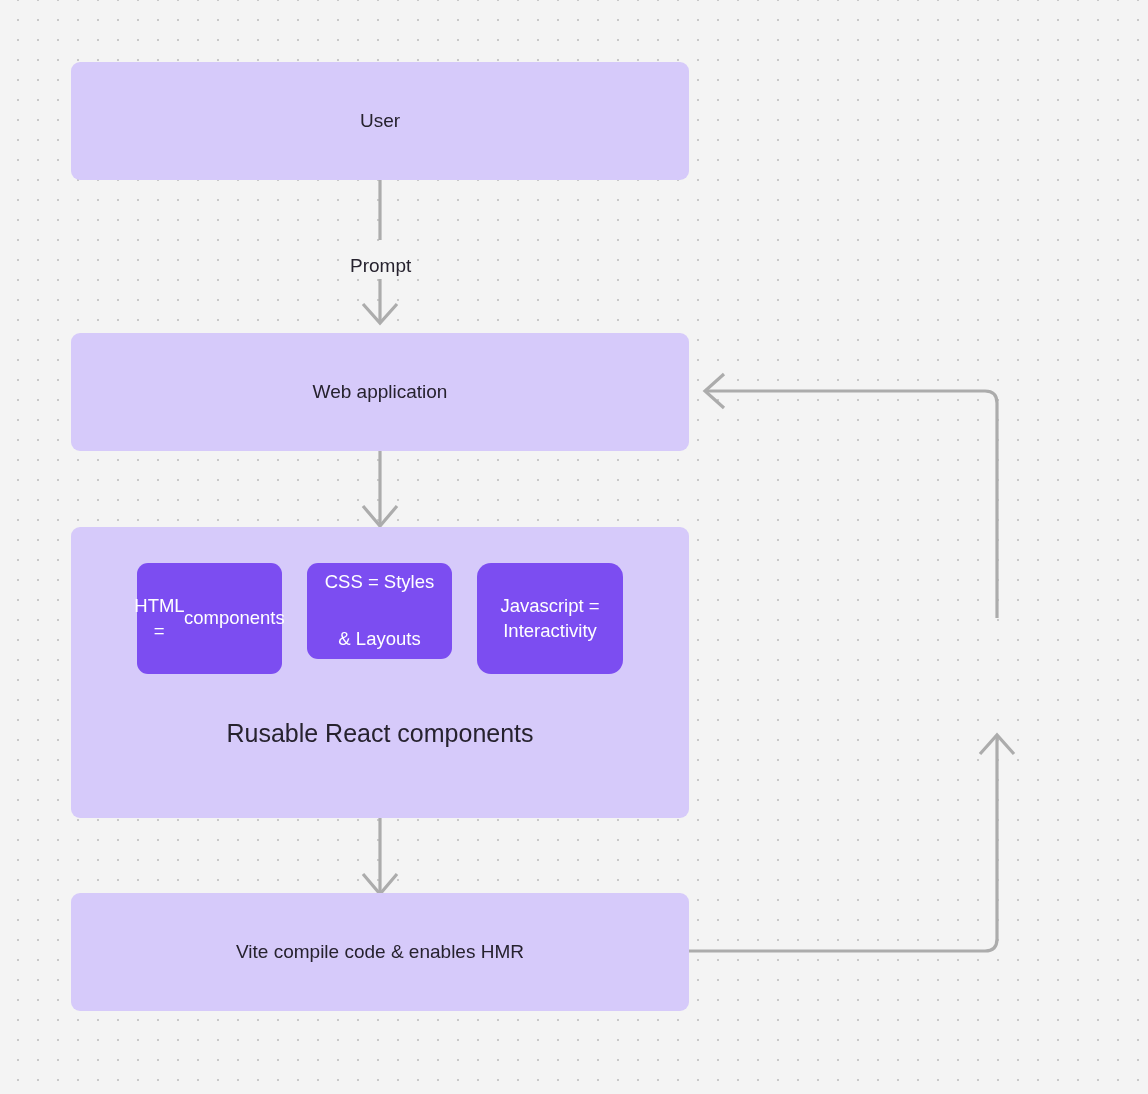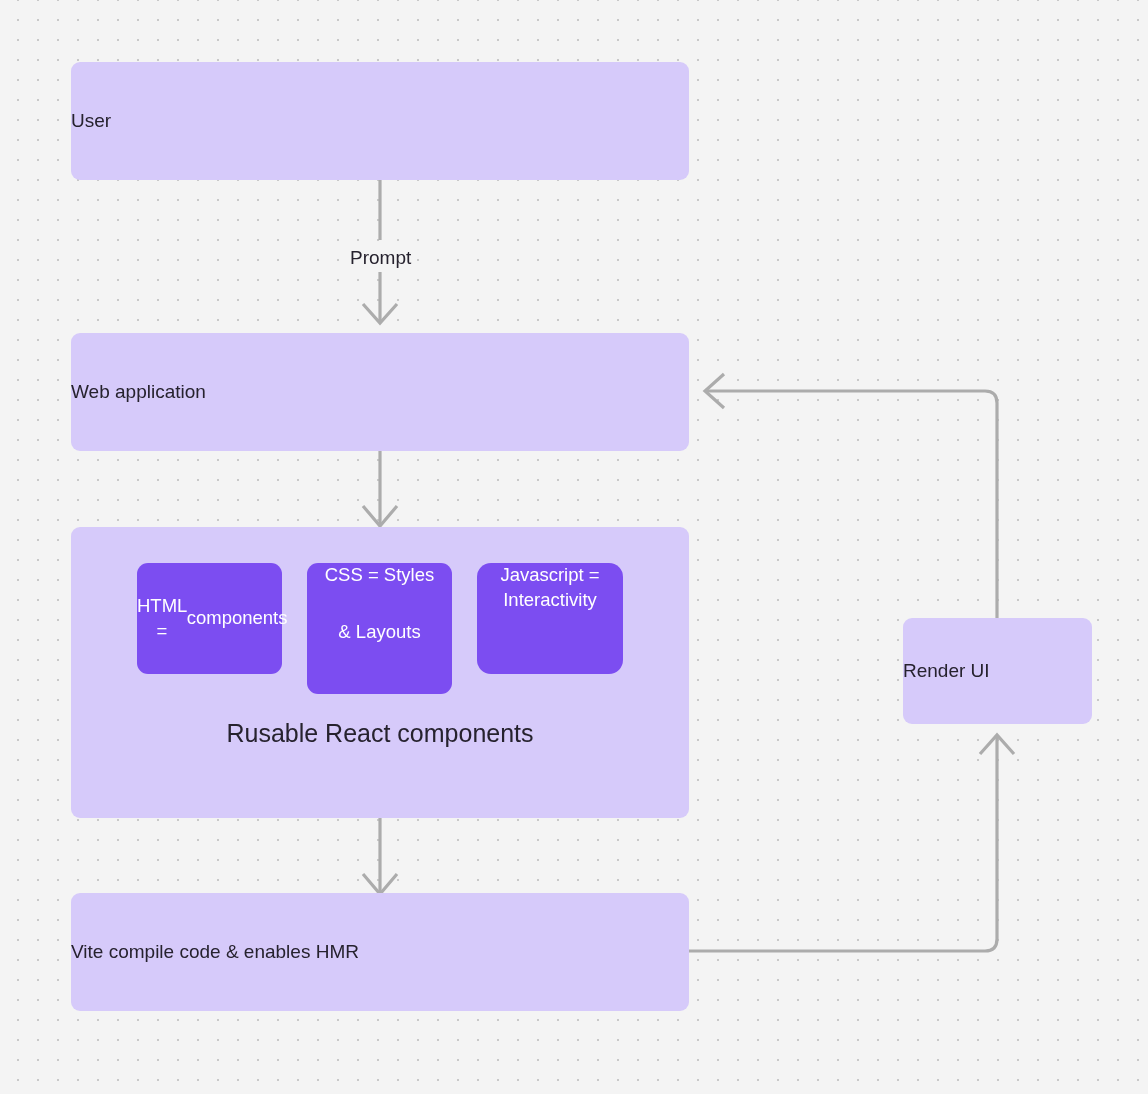--- a/index.html
+++ b/index.html
@@ -18,21 +18,21 @@
     overflow: hidden;
     font-family: "Liberation Sans", sans-serif;
   }
   .node {
     position: absolute;
     box-sizing: border-box;
     background: #d6cafa;
     border-radius: 9px;
     display: flex;
     align-items: center;
-    justify-content: flex-start;
+    justify-content: center;
     color: #26222e;
     font-size: 19px;
     line-height: 1.35;
     text-align: center;
     z-index: 2;
   }
   .node.inner {
     background: #7c4df1;
     color: #ffffff;
     border-radius: 11px;
@@ -52,20 +52,21 @@
     white-space: nowrap;
   }
   .edge-label {
     position: absolute;
     color: #26222e;
     font-size: 19px;
     background: #f4f4f4;
     padding: 2px 6px;
     z-index: 4;
     white-space: nowrap;
+    margin-top: 8px;
   }
   svg.edges {
     position: absolute;
     left: 0;
     top: 0;
     width: 1148px;
     height: 1094px;
     z-index: 1;
     overflow: visible;
   }
@@ -129,35 +130,32 @@
     <span>Web application</span>
   </div>
 
   <div class="node container" style="left:71px; top:527px; width:618px; height:291px;"></div>
 
   <div class="node inner" style="left:137px; top:563px; width:145px; height:111px; flex-direction:row;">
     <span>HTML =</span>
     <span>components</span>
   </div>
 
-  <div class="node inner" style="left:307px; top:563px; width:145px; height:131px; flex-direction:column;gap:32px;">
+  <div class="node inner" style="left:307px; top:563px; width:145px; height:96px; flex-direction:column;gap:32px;">
     <span>CSS = Styles</span>
     <span>&amp; Layouts</span>
   </div>
 
   <div class="node inner" style="left:477px; top:563px; width:146px; height:111px; flex-direction:column;border-radius:14px;">
     <span>Javascript =</span>
     <span>Interactivity</span>
   </div>
 
   <div class="group-caption" style="left:71px; top:719px; width:618px;">
     <span>Rusable React components</span>
   </div>
 
   <div class="node" style="left:71px; top:893px; width:618px; height:118px;">
     <span>Vite compile code &amp; enables HMR</span>
   </div>
 
-  <div class="node" style="left:903px; top:618px; width:189px; height:106px;">
-    <span>Render UI</span>
-  </div>
 
 </div>
 
 </body></html>

